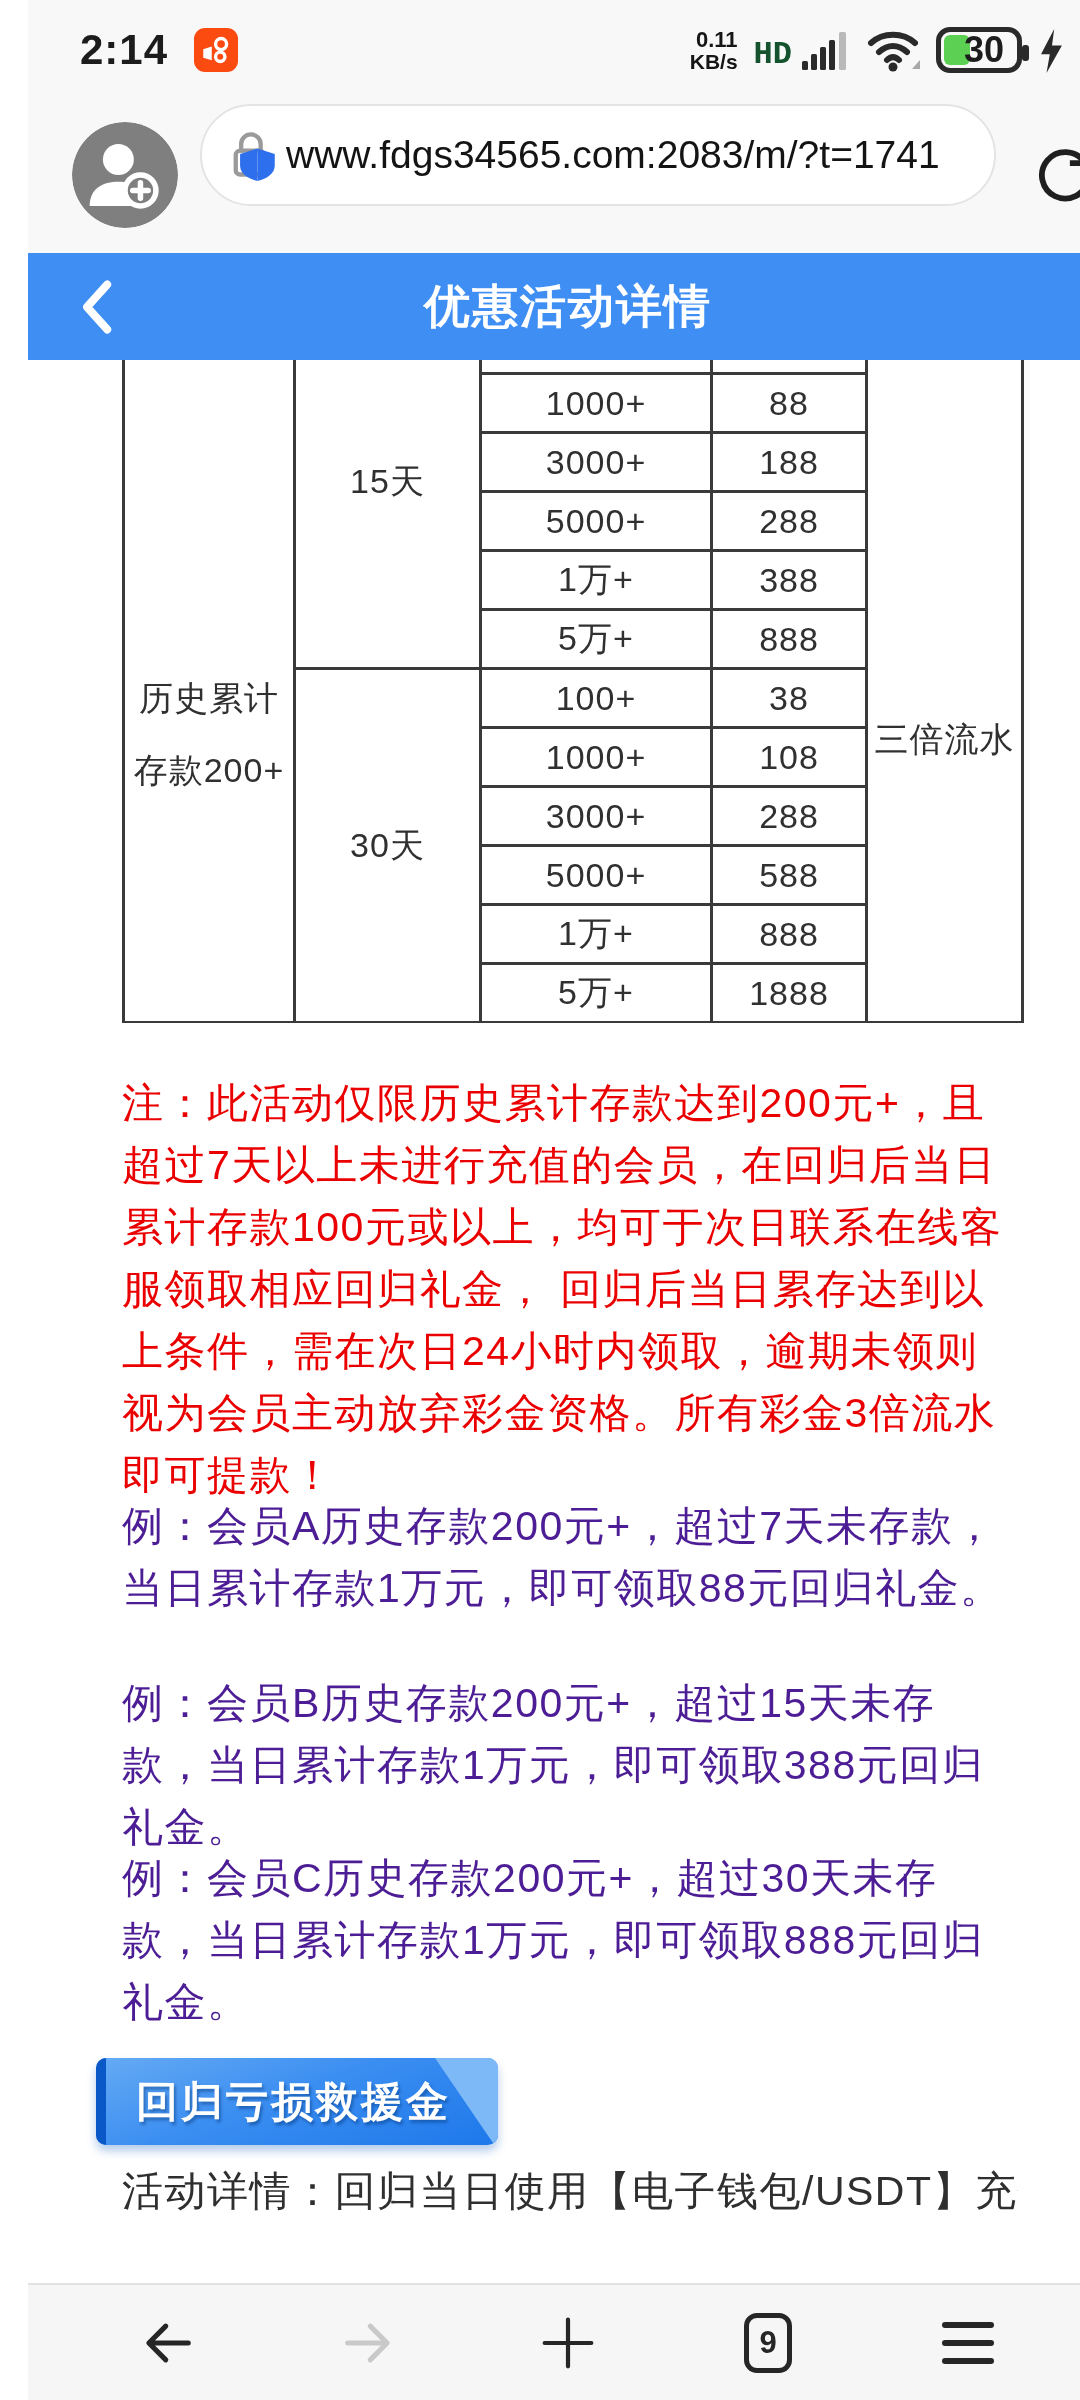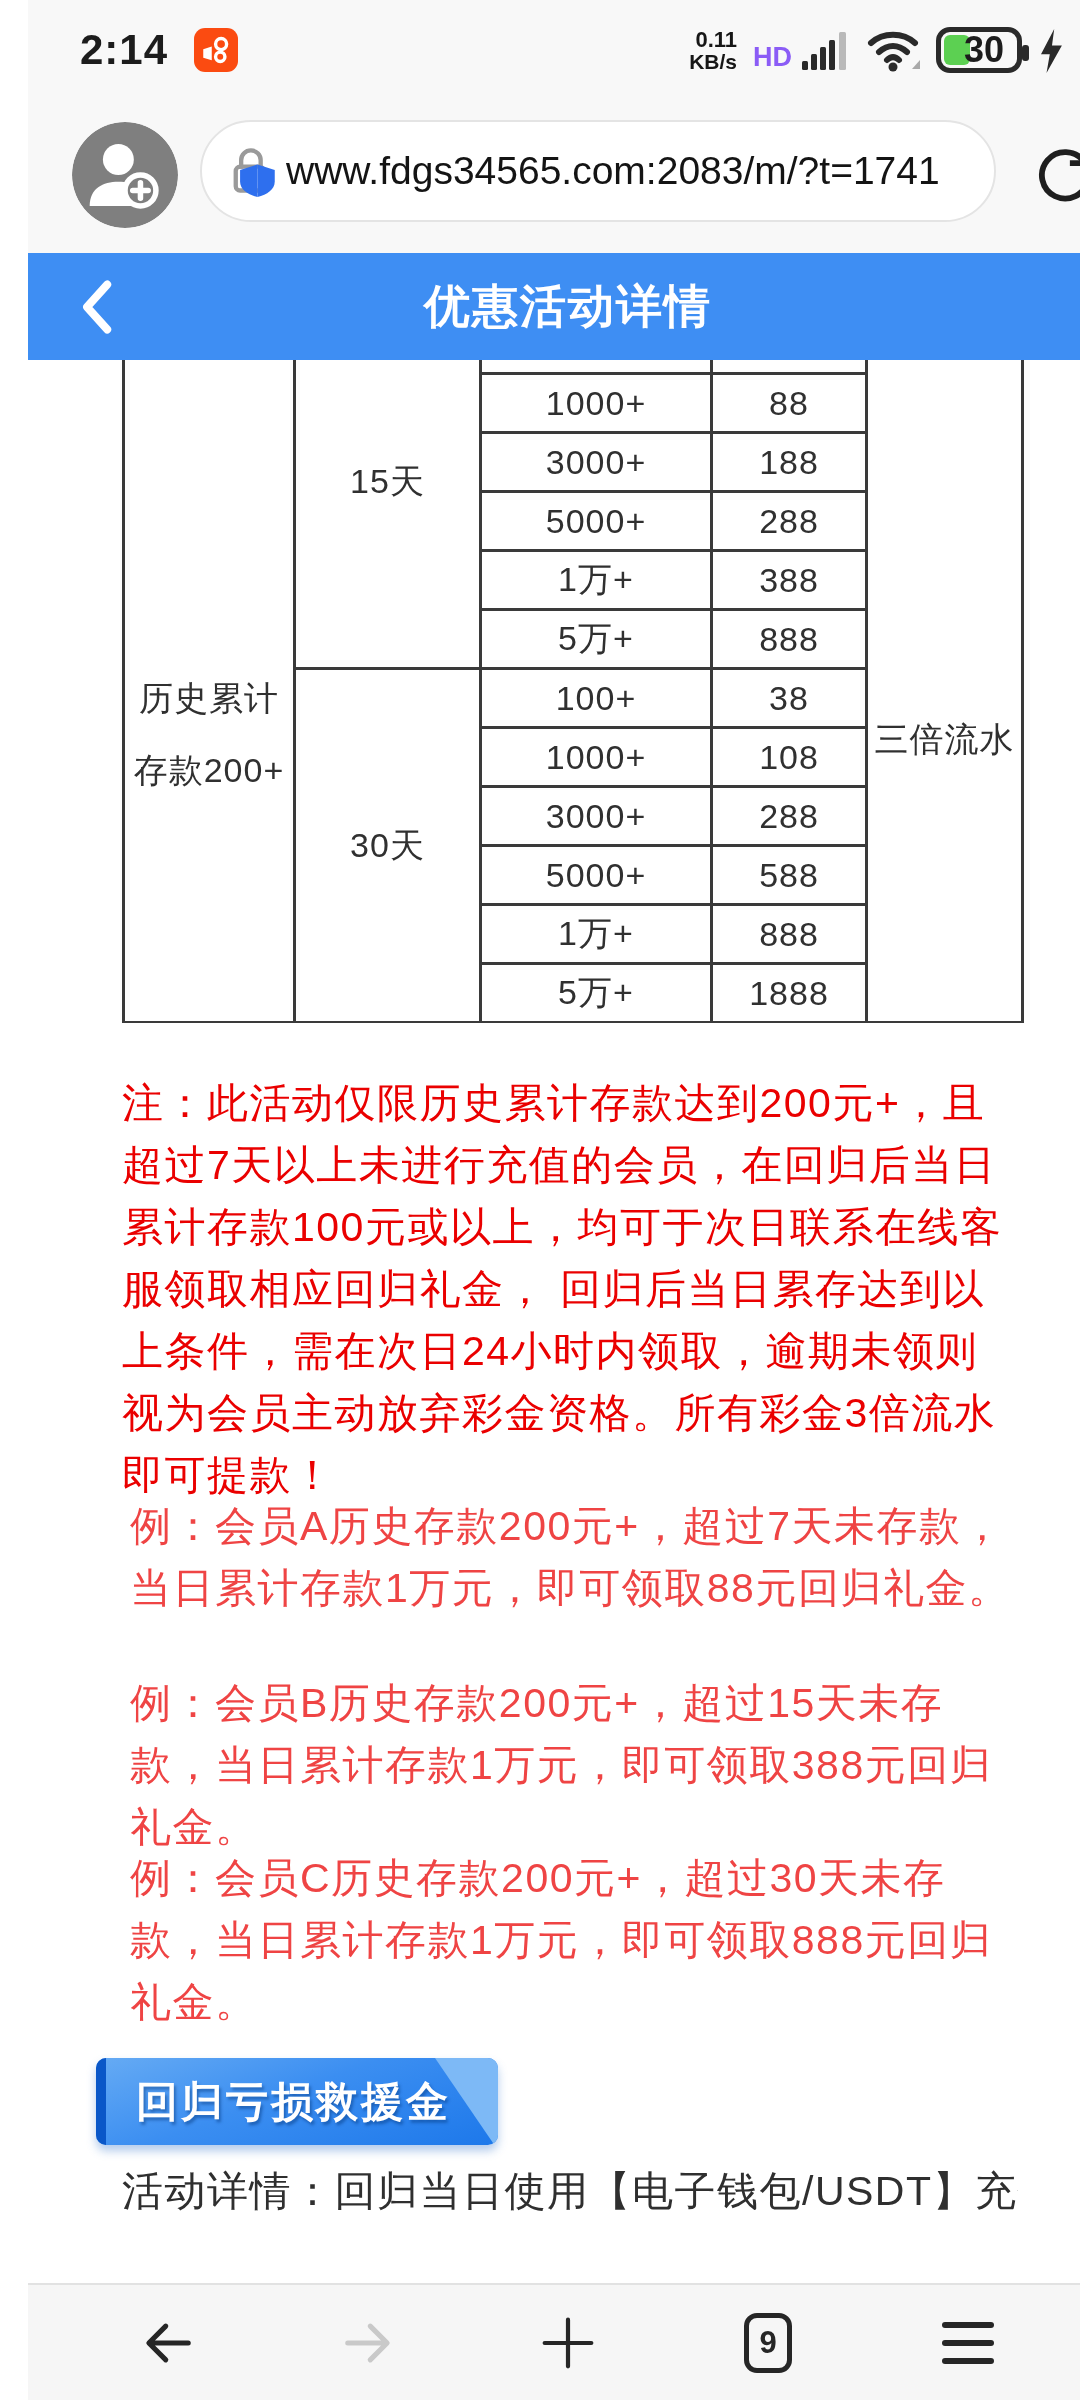--- a/index.html
+++ b/index.html
@@ -10,32 +10,32 @@
   
   .status-bar { position:absolute; left:0; top:0; width:1080px; height:100px; background:#f8f8f8;
     display:flex; align-items:center; padding:0 42px 0 52px; }
   .time { font-size:42px; font-weight:600; color:#1c1c1c; letter-spacing:1px; }
   .app-badge { width:44px; height:44px; border-radius:11px; background:#fb4b11; margin-left:26px;
     display:flex; align-items:center; justify-content:center; }
   .sb-right { margin-left:auto; display:flex; align-items:flex-end; gap:16px; }
   .speed { text-align:right; line-height:22px; }
   .speed .v { display:block; font-size:22px; font-weight:700; color:#161616; }
   .speed .u { display:block; font-size:21px; font-weight:700; color:#161616; }
-  .hd { font-size:27px; font-weight:800; color:#8b5cf6; margin-right:-6px; margin-top:-18px; }
+  .hd { font-size:32px; font-weight:800; color:#14532d; margin-right:-6px; margin-top:-18px;font-family:Liberation Mono, monospace; }
   .battery { position:relative; width:86px; height:46px; border:5px solid #2a2a2a; border-radius:14px;
     display:flex; align-items:center; justify-content:center; }
   .battery .fill { position:absolute; left:3px; top:3px; bottom:3px; width:26px; background:#5cd052; border-radius:6px; }
   .battery .pct { position:relative; font-size:36px; font-weight:600; color:#1c1c1c; margin-left:10px; }
   .battery .nub { position:absolute; right:-12px; top:13px; width:7px; height:16px; background:#2a2a2a; border-radius:3px; }
 
   
   .url-row { position:absolute; left:0; top:100px; width:1080px; height:153px; background:#f8f8f8;
     display:flex; align-items:center; }
   .avatar { position:absolute; left:44px; top:22px; width:106px; height:106px; border-radius:50%; }
-  .url-pill { position:absolute; left:172px; top:20px; width:796px; height:102px; background:#ffffff;
+  .url-pill { position:absolute; left:172px; top:4px; width:796px; height:102px; background:#ffffff;
     border:2px solid #e4e4e4; border-radius:52px; display:flex; align-items:center; padding-left:26px; overflow:hidden; }
   .url-text { font-size:39px; color:#141414; margin-left:10px; white-space:nowrap; }
   .refresh-btn { position:absolute; right:8px; top:42px; width:68px; height:68px; display:flex; align-items:center; justify-content:center; }
 
   
   .app-header { position:absolute; left:0; top:253px; width:1080px; height:107px; background:#3e8ef3;
     display:flex; align-items:center; justify-content:center; }
   .back-btn { position:absolute; left:48px; top:26px; width:56px; height:56px; display:flex; align-items:center; }
   .app-title { color:#ffffff; font-size:46px; font-weight:700; letter-spacing:2px; }
 
@@ -45,22 +45,22 @@
   table.promo td { border:3px solid #3a3a3a; text-align:center; vertical-align:middle;
     font-size:34px; color:#303030; letter-spacing:1px; }
   tr.cut-row { height:78px; }
   tr.data-row { height:59px; }
   td.rowhead { vertical-align:top; padding-top:150px; line-height:72px; }
   td.trailhead { vertical-align:top; padding-top:162px; }
 
   
   .note { position:absolute; left:94px; top:1072px; width:896px; font-size:41px; line-height:62px;
     color:#ea0000; letter-spacing:1.5px; }
-  .example { position:absolute; left:102px; width:896px; font-size:41px; line-height:62px;
-    color:#ef4444; letter-spacing:1.5px; }
+  .example { position:absolute; left:94px; width:896px; font-size:41px; line-height:62px;
+    color:#4c1d95; letter-spacing:1.5px; }
   .ex-a { top:1495px; } .ex-b { top:1672px; } .ex-c { top:1847px; }
 
   
   .section-badge { position:absolute; left:68px; top:2058px; width:402px; height:87px; border-radius:10px;
     background:linear-gradient(160deg,#66abf4 0%,#3b8ef1 45%,#1d78ea 100%);
     box-shadow:0 6px 10px rgba(40,110,200,0.35); overflow:hidden;
     display:flex; align-items:center; padding-left:40px; }
   .section-badge::before { content:""; position:absolute; left:0; top:0; bottom:0; width:10px; background:#0a57c8; }
   .section-badge::after { content:""; position:absolute; right:0; top:0; bottom:0; width:90px;
     background:#7db9f6; clip-path:polygon(30% 0,100% 0,100% 100%,96% 100%); }

